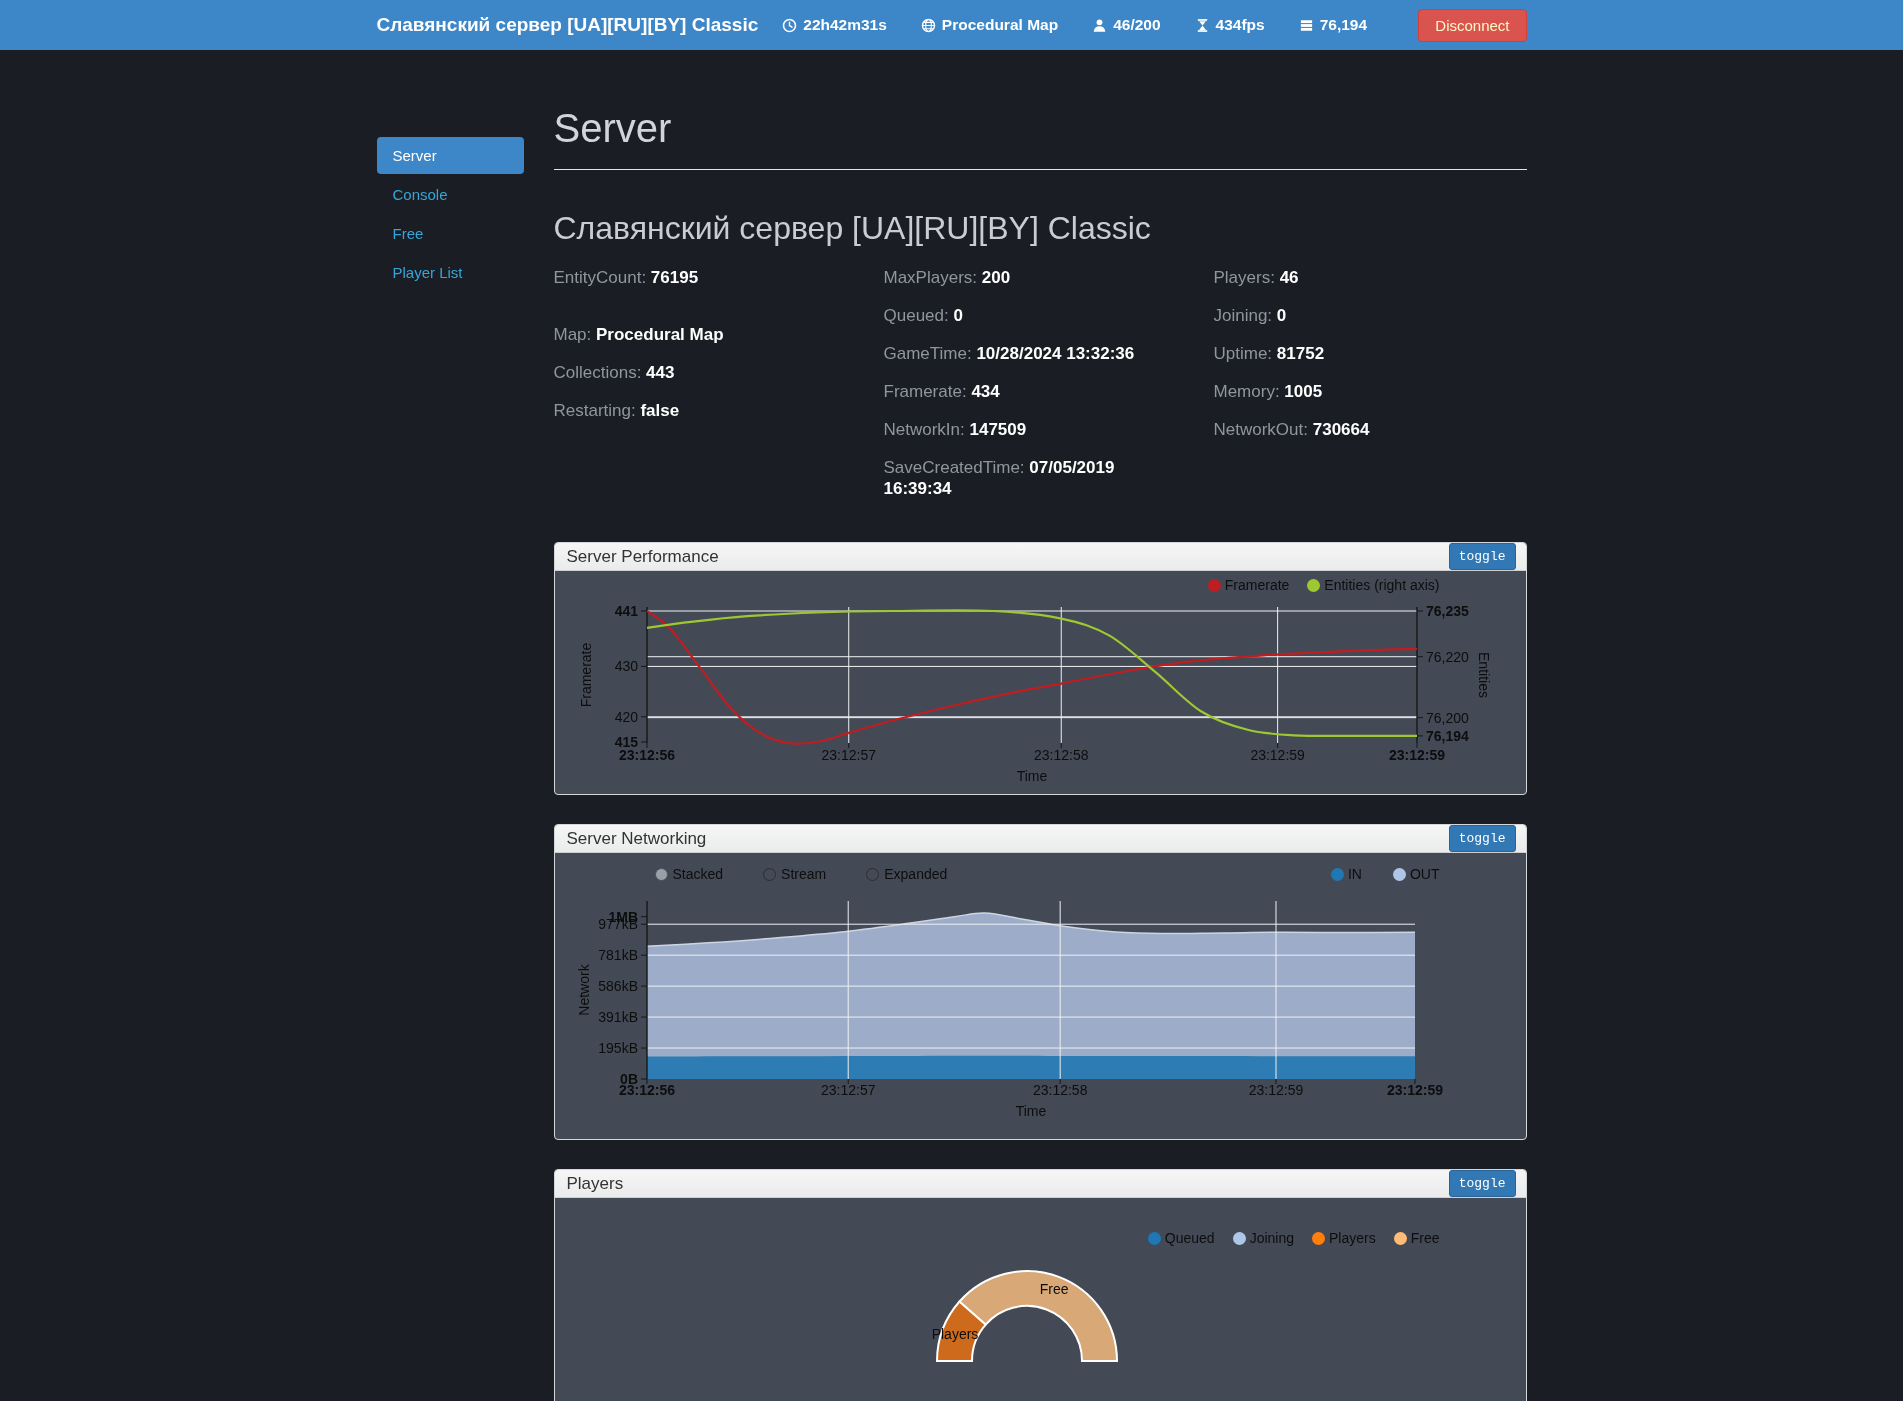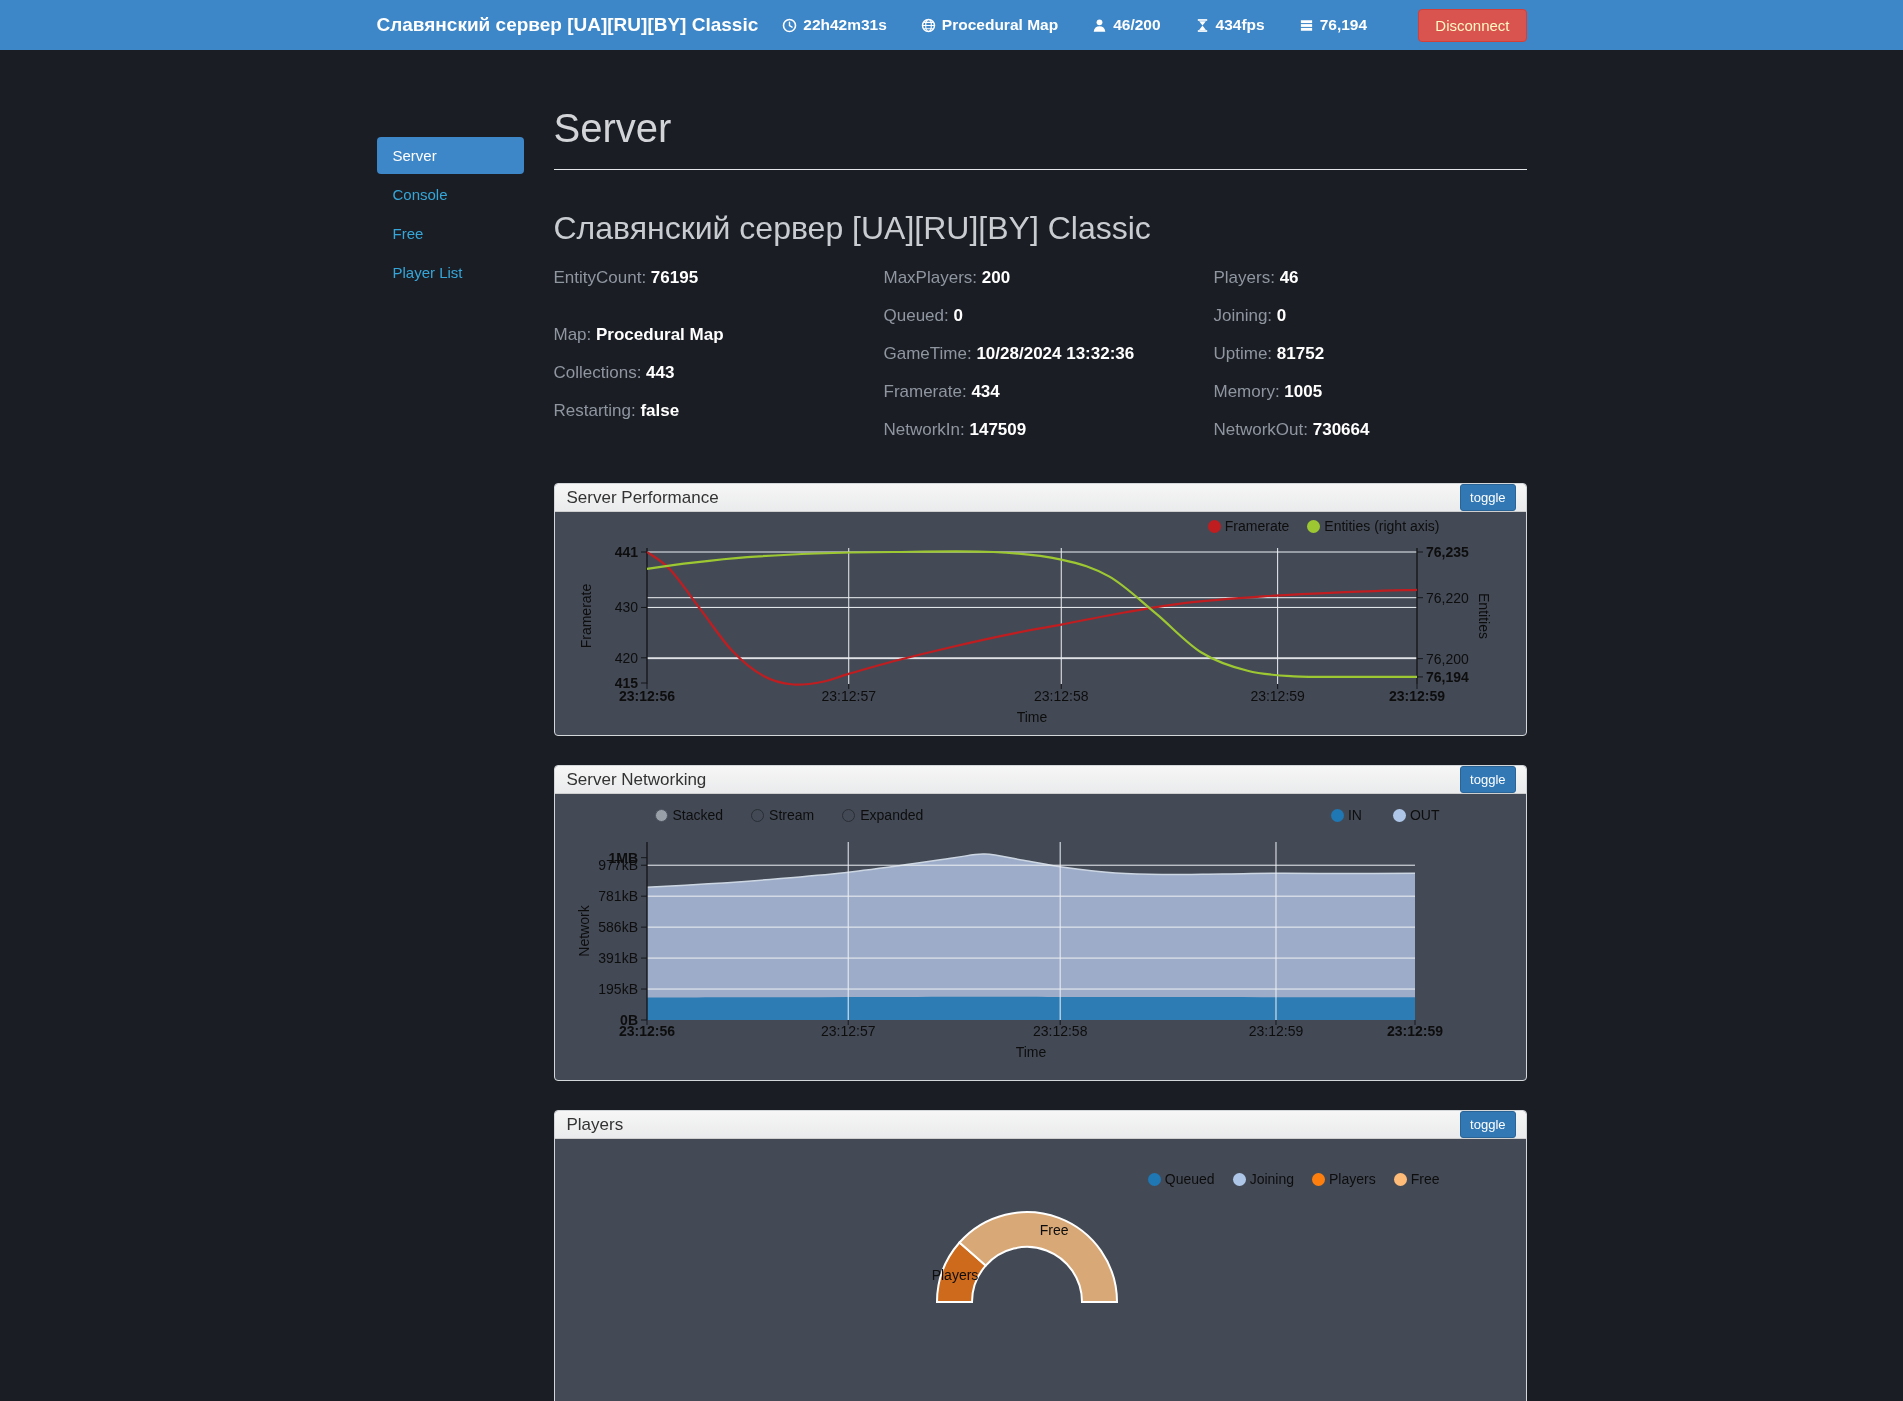--- a/index.html
+++ b/index.html
@@ -36,32 +36,32 @@
   .stat .val { color: #ffffff; font-weight: bold; }
   .stat-col:first-child .stat:first-child { margin-bottom: 36px; }
   
   .panel { border: 1px solid #d4d7da; border-radius: 4px; margin-bottom: 29px;
            overflow: hidden; background: #434a56; }
   .panel-header { background: linear-gradient(#f6f6f6, #eaebec); padding: 0 10px 0 12px;
     height: 28px; display: flex; align-items: center; justify-content: space-between;
     border-bottom: 1px solid #cfcfcf; }
   .panel-title { font-size: 17px; color: #333; }
   .btn-toggle { background: #3178b5; border: 1px solid #2a6496; color: #fff; font-size: 13px;
-    padding: 5px 9px; border-radius: 3px; font-family: Liberation Sans, sans-serif; cursor: pointer; }
+    padding: 5px 9px; border-radius: 3px; font-family: Liberation Mono, monospace; cursor: pointer; }
   #perf-body { padding: 4px 0 3px; }
   #net-body { padding: 10px 0 12px; }
   #players-body { padding: 30px 0 7px; }
   
   .legend { display: flex; justify-content: flex-end; gap: 18px; margin: 0 86px 0 0;
             align-items: center; height: 20px; }
   .leg-item { display: flex; align-items: center; gap: 4px; font-size: 14px; color: #0d0d0d; }
   .leg-dot { width: 13px; height: 13px; border-radius: 50%; }
   .net-controls { display: flex; justify-content: space-between; align-items: center;
                   margin: 0 86px 2px 100px; height: 22px; }
-  .modes { display: flex; gap: 28px; }
+  .modes { display: flex; gap: 40px; }
   .mode { display: flex; gap: 5px; align-items: center; font-size: 14px; color: #0d0d0d; cursor: pointer; }
   .radio-dot { width: 13px; height: 13px; border-radius: 50%; border: 1px solid #2a2d33; background: transparent; }
   .mode.selected .radio-dot { background: #9aa0a8; border-color: #4c535e; }
   .net-legend { display: flex; gap: 31px; align-items: center; }
   
   svg.chart { display: block; }
   svg.chart text { font-family: "Liberation Sans", sans-serif; font-size: 14px; fill: #0d0d0d; }
   svg.chart text.b { font-weight: bold; }
 </style>
 </head>
@@ -143,20 +143,21 @@
           <div class="stat"><span class="lbl">Map:</span> <span class="val">Procedural Map</span></div>
           <div class="stat"><span class="lbl">Collections:</span> <span class="val">443</span></div>
           <div class="stat"><span class="lbl">Restarting:</span> <span class="val">false</span></div>
         </div>
         <div class="stat-col">
           <div class="stat"><span class="lbl">MaxPlayers:</span> <span class="val">200</span></div>
           <div class="stat"><span class="lbl">Queued:</span> <span class="val">0</span></div>
           <div class="stat"><span class="lbl">GameTime:</span> <span class="val">10/28/2024 13:32:36</span></div>
           <div class="stat"><span class="lbl">Framerate:</span> <span class="val">434</span></div>
           <div class="stat"><span class="lbl">NetworkIn:</span> <span class="val">147509</span></div>
+          <div class="stat"><span class="lbl">SaveCreatedTime:</span> <span class="val">07/05/2019 16:39:34</span></div>
         </div>
         <div class="stat-col">
           <div class="stat"><span class="lbl">Players:</span> <span class="val">46</span></div>
           <div class="stat"><span class="lbl">Joining:</span> <span class="val">0</span></div>
           <div class="stat"><span class="lbl">Uptime:</span> <span class="val">81752</span></div>
           <div class="stat"><span class="lbl">Memory:</span> <span class="val">1005</span></div>
           <div class="stat"><span class="lbl">NetworkOut:</span> <span class="val">730664</span></div>
         </div>
       </div>
 

